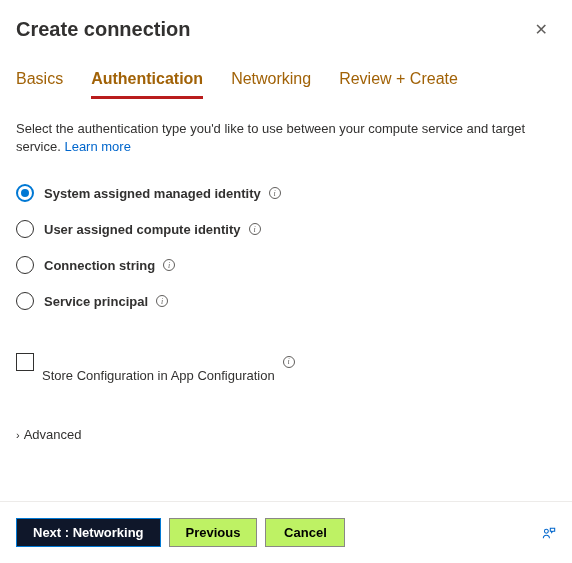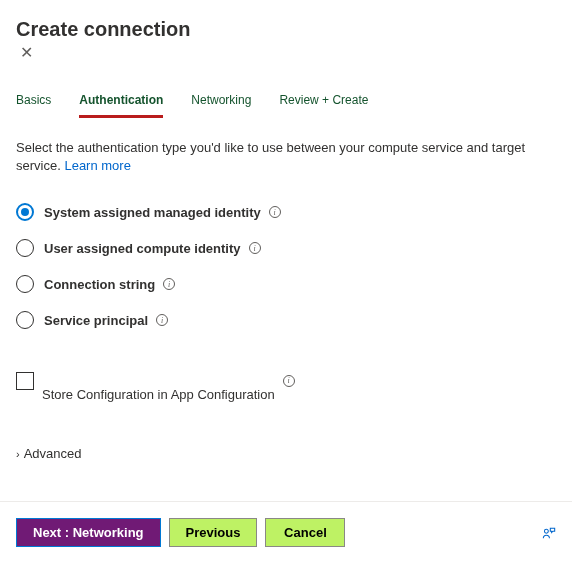--- a/index.html
+++ b/index.html
@@ -15,21 +15,20 @@
       height: 563px;
       background: #ffffff;
       position: relative;
       overflow: hidden;
     }
     .header {
       display: flex;
       justify-content: space-between;
       align-items: flex-start;
       padding: 18px 20px 0 16px;
-      flex-direction: column;
     }
     .title {
       font-size: 20px;
       font-weight: 600;
       color: #323130;
     }
     .close-btn {
       font-size: 16px;
       color: #605e5c;
       cursor: pointer;
@@ -38,22 +37,22 @@
       padding: 4px;
       line-height: 1;
     }
     .tabs {
       display: flex;
       gap: 28px;
       padding: 28px 16px 0 16px;
       border-bottom: 1px solid transparent;
     }
     .tab {
-      font-size: 12px;
-      color: #14532d;
+      font-size: 16px;
+      color: #a16207;
       padding-bottom: 8px;
       cursor: pointer;
       border-bottom: 3px solid transparent;
     }
     .tab.active {
       font-weight: 600;
       border-bottom: 3px solid #b91c1c;
     }
     .description {
       padding: 20px 16px 0 16px;
@@ -161,21 +160,21 @@
       font-family: inherit;
       font-size: 13px;
       padding: 6px 16px;
       border: 1px solid #8a8886;
       background: #bef264;
       cursor: pointer;
       min-width: 80px;
       font-weight: bold;
     }
     .btn.primary {
-      background: #701a75;
+      background: #0f172a;
       color: #ffffff;
       border: 1px solid #0078d4;
       font-weight: 600;
       min-width: 140px;
     }
     .report-link {
       margin-left: auto;
       color: #0066cc;
       font-size: 13px;
       cursor: pointer;

